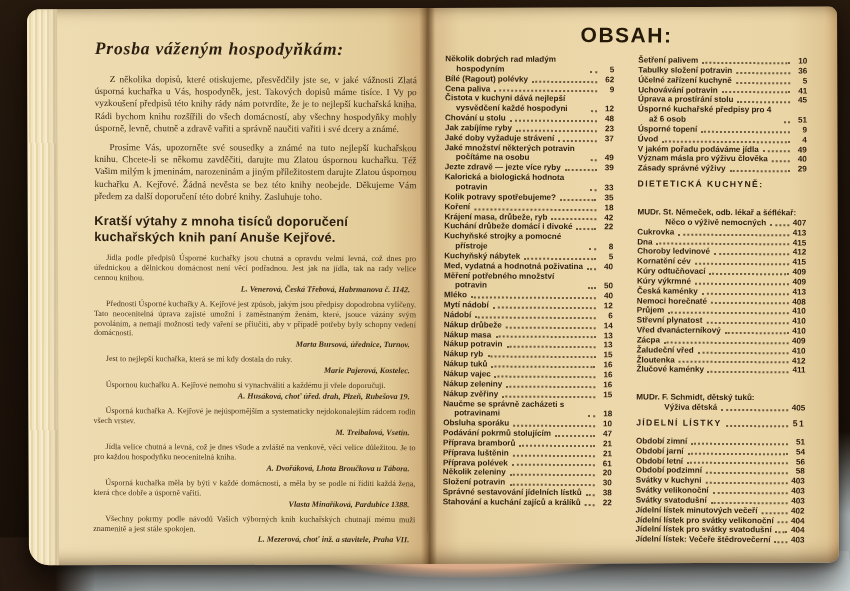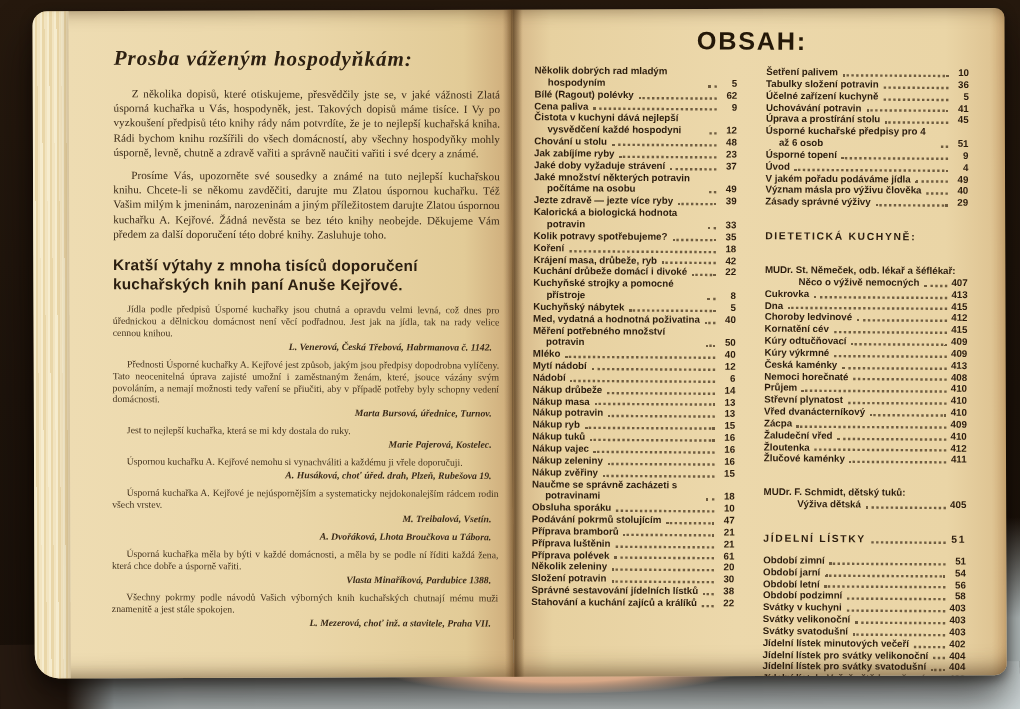--- a/index.html
+++ b/index.html
@@ -94,21 +94,21 @@
     display:flex;align-items:flex-end;
     font-size:8.1px;line-height:9.85px;font-weight:bold;color:#2c1d0e;
   }
   .toc-t{flex:0 1 auto;padding-left:11px;text-indent:-11px;}
   .toc-t.ind{padding-left:17px;text-indent:-9px;margin-left:20px;}
   .toc-leader{
     flex:1 1 8px;min-width:6px;margin:0 3px 2px 4px;
     border-bottom:2px dotted rgba(70,52,30,.75);
   }
   .toc-p{flex:0 0 auto;text-align:right;min-width:14px;}
-  .toc-header{margin:19px 0 8px 0;letter-spacing:1.4px;font-size:8.6px;}
+  .toc-header{margin:6px 0 8px 0;letter-spacing:1.4px;font-size:8.6px;}
   .toc-nopage{margin-top:18px;}
 </style>
 </head>
 <body>
 
 <div class="scene">
   <div class="table-surface"></div>
   <div class="right-table"></div>
 
   <div class="book">
@@ -136,20 +136,21 @@
             </div>
             <div class="testimonial">
               <p class="t-text">Úspornou kuchařku A. Kejřové nemohu si vynachváliti a každému ji vřele doporučuji.</p>
               <div class="t-sig">A. Husáková, choť úřed. drah, Plzeň, Rubešova 19.</div>
             </div>
             <div class="testimonial">
               <p class="t-text">Úsporná kuchařka A. Kejřové je nejúspornějším a systematicky nejdokonalejším rádcem rodin všech vrstev.</p>
               <div class="t-sig">M. Treibalová, Vsetín.</div>
             </div>
             <div class="testimonial">
+              <p class="t-text">Jídla velice chutná a levná, což je dnes všude a zvláště na venkově, věcí velice důležitou. Je to pro každou hospodyňku neocenitelná kniha.</p>
               <div class="t-sig">A. Dvořáková, Lhota Broučkova u Tábora.</div>
             </div>
             <div class="testimonial">
               <p class="t-text">Úsporná kuchařka měla by býti v každé domácnosti, a měla by se podle ní říditi každá žena, která chce dobře a úsporně vařiti.</p>
               <div class="t-sig">Vlasta Minaříková, Pardubice 1388.</div>
             </div>
             <div class="testimonial">
               <p class="t-text">Všechny pokrmy podle návodů Vašich výborných knih kuchařských chutnají mému muži znamenitě a jest stále spokojen.</p>
               <div class="t-sig">L. Mezerová, choť inž. a stavitele, Praha VII.</div>
             </div>

